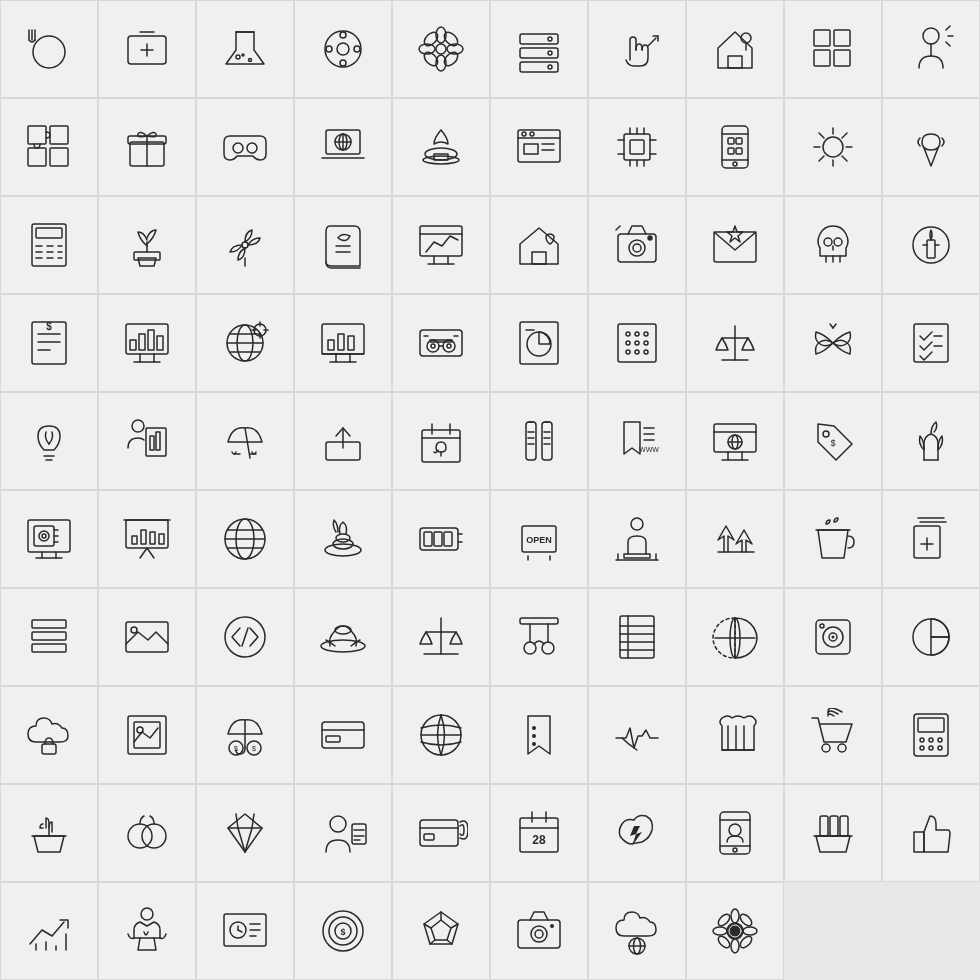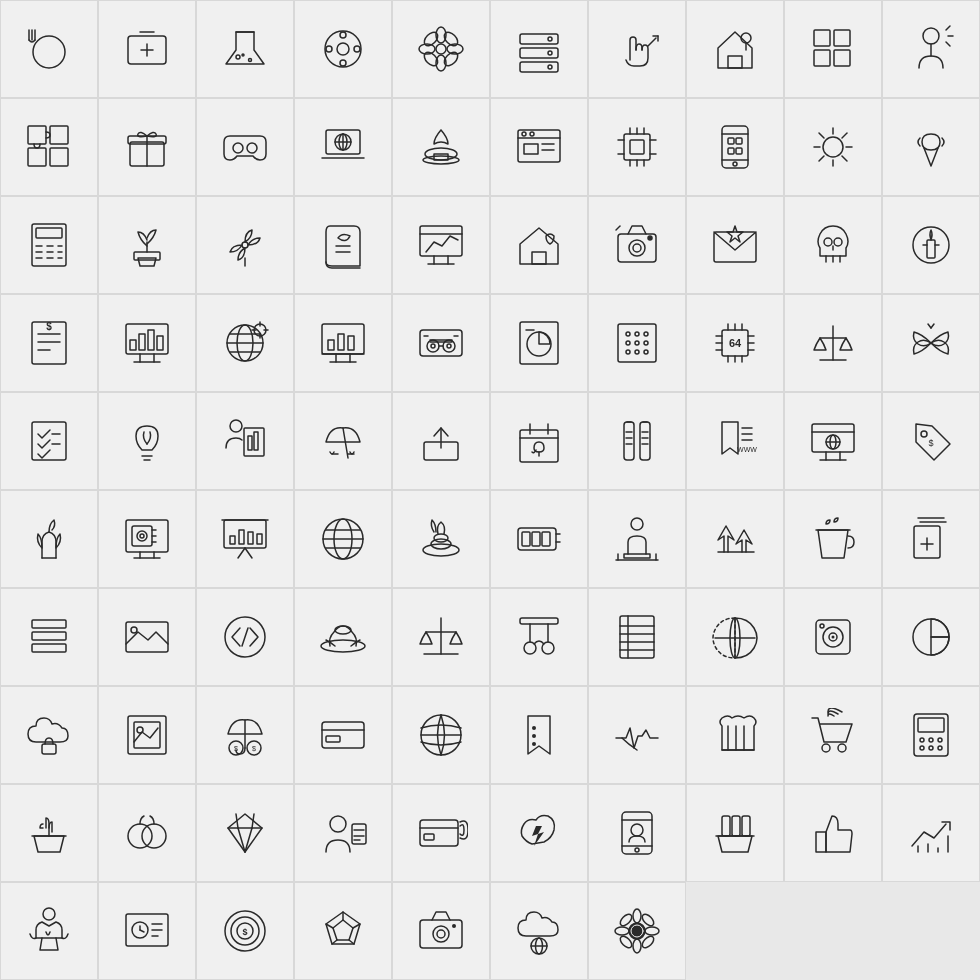--- a/index.html
+++ b/index.html
@@ -417,38 +417,20 @@
         <circle cx="18" cy="27" r="2"></circle>
         <circle cx="27" cy="27" r="2"></circle>
         <circle cx="36" cy="27" r="2"></circle>
         <circle cx="18" cy="36" r="2"></circle>
         <circle cx="27" cy="36" r="2"></circle>
         <circle cx="36" cy="36" r="2"></circle>
       </svg>
   </div>
   <div class="cell">
     <svg viewBox="0 0 54 54">
-        <rect x="14" y="14" width="26" height="26" rx="2"></rect>
-        <text x="27" y="31" text-anchor="middle" font-size="11" stroke="none" fill="#2a2a2a" font-weight="bold">64</text>
-        <line x1="20" y1="8" x2="20" y2="14"></line>
-        <line x1="27" y1="8" x2="27" y2="14"></line>
-        <line x1="34" y1="8" x2="34" y2="14"></line>
-        <line x1="20" y1="40" x2="20" y2="46"></line>
-        <line x1="27" y1="40" x2="27" y2="46"></line>
-        <line x1="34" y1="40" x2="34" y2="46"></line>
-        <line x1="8" y1="20" x2="14" y2="20"></line>
-        <line x1="8" y1="27" x2="14" y2="27"></line>
-        <line x1="8" y1="34" x2="14" y2="34"></line>
-        <line x1="40" y1="20" x2="46" y2="20"></line>
-        <line x1="40" y1="27" x2="46" y2="27"></line>
-        <line x1="40" y1="34" x2="46" y2="34"></line>
-      </svg>
-  </div>
-  <div class="cell">
-    <svg viewBox="0 0 54 54">
         <line x1="27" y1="10" x2="27" y2="44"></line>
         <line x1="14" y1="44" x2="40" y2="44"></line>
         <line x1="14" y1="22" x2="40" y2="22"></line>
         <path d="M14 22 Q10 28 8 34 Q16 34 20 34 Q18 28 14 22"></path>
         <path d="M40 22 Q44 28 46 34 Q38 34 34 34 Q36 28 40 22"></path>
       </svg>
   </div>
 
   <div class="cell">
     <svg viewBox="0 0 54 54">
@@ -617,20 +599,28 @@
         <rect x="6" y="16" width="38" height="22" rx="3"></rect>
         <line x1="44" y1="22" x2="48" y2="22"></line>
         <line x1="44" y1="30" x2="48" y2="30"></line>
         <rect x="10" y="20" width="8" height="14" rx="1"></rect>
         <rect x="20" y="20" width="8" height="14" rx="1"></rect>
         <rect x="30" y="20" width="8" height="14" rx="1"></rect>
       </svg>
   </div>
   <div class="cell">
     <svg viewBox="0 0 54 54">
+        <rect x="10" y="14" width="34" height="26" rx="2"></rect>
+        <text x="27" y="31" text-anchor="middle" font-size="9" stroke="none" fill="#2a2a2a" font-weight="bold">OPEN</text>
+        <line x1="16" y1="44" x2="16" y2="48"></line>
+        <line x1="38" y1="44" x2="38" y2="48"></line>
+      </svg>
+  </div>
+  <div class="cell">
+    <svg viewBox="0 0 54 54">
         <circle cx="27" cy="12" r="6"></circle>
         <path d="M18 42 L18 30 Q18 24 27 24 Q36 24 36 30 L36 42"></path>
         <rect x="14" y="42" width="26" height="4"></rect>
         <line x1="8" y1="42" x2="8" y2="48"></line>
         <line x1="46" y1="42" x2="46" y2="48"></line>
         <line x1="6" y1="48" x2="48" y2="48"></line>
       </svg>
   </div>
   <div class="cell">
     <svg viewBox="0 0 54 54">
@@ -869,20 +859,29 @@
         <line x1="38" y1="34" x2="44" y2="34"></line>
       </svg>
   </div>
   <div class="cell">
     <svg viewBox="0 0 54 54">
         <rect x="6" y="14" width="38" height="26" rx="3"></rect>
         <line x1="6" y1="22" x2="44" y2="22"></line>
         <rect x="10" y="28" width="10" height="6" rx="1"></rect>
         <path d="M46 20 Q50 16 50 24 Q50 32 46 28"></path>
         <path d="M46 16 Q54 12 54 24 Q54 36 46 32"></path>
+      </svg>
+  </div>
+  <div class="cell">
+    <svg viewBox="0 0 54 54">
+        <rect x="8" y="12" width="38" height="34" rx="2"></rect>
+        <line x1="8" y1="22" x2="46" y2="22"></line>
+        <line x1="20" y1="6" x2="20" y2="16"></line>
+        <line x1="34" y1="6" x2="34" y2="16"></line>
+        <text x="27" y="38" text-anchor="middle" font-size="12" stroke="none" fill="#2a2a2a" font-weight="bold">28</text>
       </svg>
   </div>
   <div class="cell">
     <svg viewBox="0 0 54 54">
         <path d="M20 38 Q14 36 10 30 Q8 24 12 18 Q16 12 24 14 Q28 8 36 10 Q44 14 42 24 Q40 32 32 36 Z"></path>
         <polygon points="24,20 20,30 26,28 22,40 32,26 26,28 30,20" fill="#2a2a2a" stroke="none"></polygon>
       </svg>
   </div>
   <div class="cell">
     <svg viewBox="0 0 54 54">

